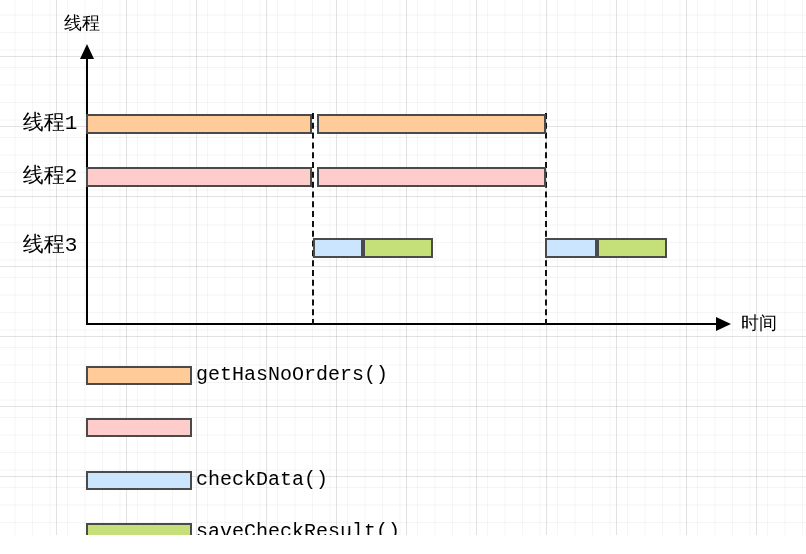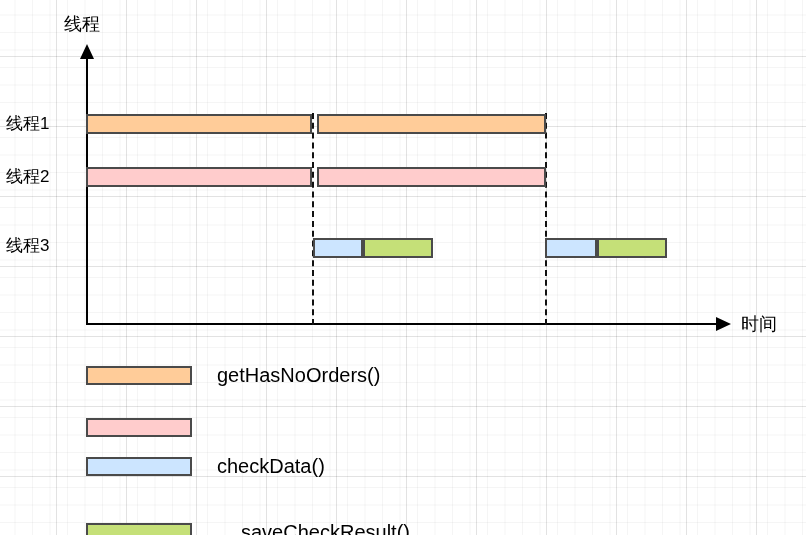--- a/index.html
+++ b/index.html
@@ -12,20 +12,21 @@
     width:806px;height:535px;
     overflow:hidden;
     background-color:#ffffff;
     background-image:
       linear-gradient(to right, rgba(0,0,0,0.115) 1px, transparent 1px),
       linear-gradient(to bottom, rgba(0,0,0,0.115) 1px, transparent 1px),
       linear-gradient(to right, rgba(0,0,0,0.038) 1px, transparent 1px),
       linear-gradient(to bottom, rgba(0,0,0,0.038) 1px, transparent 1px);
     background-size:70px 70px, 70px 70px, 17.5px 17.5px, 17.5px 17.5px;
     background-position:-14px -14px,-14px -14px,-3px -3px,-3px -3px;
+    font-family:Liberation Mono, monospace;
   }
   .axis-line-y{
     position:absolute;left:86px;top:52px;width:2px;height:273px;
     background:#000;
   }
   .axis-line-x{
     position:absolute;left:86px;top:323px;width:632px;height:2px;
     background:#000;
   }
   .arrow-up{
@@ -37,22 +38,22 @@
     position:absolute;left:716px;top:317px;width:0;height:0;
     border-top:7px solid transparent;border-bottom:7px solid transparent;
     border-left:15px solid #000;
   }
   .axis-label{
     position:absolute;color:#000;font-size:18px;line-height:20px;white-space:nowrap;
   }
   .axis-label.y{left:64px;top:14px;}
   .axis-label.x{left:741px;top:314px;text-align:center;}
   .row-label{
-    position:absolute;left:6px;width:72px;text-align:left;
-    color:#000;font-size:17px;line-height:20px;white-space:nowrap;
+    position:absolute;left:14px;width:72px;text-align:center;
+    color:#000;font-size:21px;line-height:20px;white-space:nowrap;
   }
   .row-label.r0{top:114px;}
   .row-label.r1{top:167px;}
   .row-label.r2{top:236px;}
   .bar{
     position:absolute;height:20px;
     border:2px solid #4a4a4a;box-sizing:border-box;
     z-index:2;
   }
   .divider{
@@ -61,21 +62,21 @@
     z-index:1;
   }
   .legend-row{
     position:absolute;left:86px;display:flex;align-items:center;
   }
   .legend-swatch{
     width:106px;height:19px;border:2px solid #4a4a4a;box-sizing:border-box;
     flex:0 0 auto;
   }
   .legend-label{
-    margin-left:25px;color:#000;font-size:20px;line-height:22px;white-space:nowrap;
+    margin-left:4px;color:#000;font-size:20px;line-height:22px;white-space:nowrap;
   }
 </style>
 </head>
 <body>
 
 <div id="stage">
 
   <div class="axis-line-y"></div>
   <div class="arrow-up"></div>
   <div class="axis-line-x"></div>
@@ -99,23 +100,23 @@
       <div class="bar" style="left: 363px; top: 238px; width: 70px; background: rgb(197, 224, 120);"></div>
       <div class="bar" style="left: 545px; top: 238px; width: 52px; background: rgb(204, 229, 255);"></div>
       <div class="bar" style="left: 597px; top: 238px; width: 70px; background: rgb(197, 224, 120);"></div>
       <div class="legend-row" style="top: 364px;">
         <div class="legend-swatch" style="background: rgb(255, 204, 153);"></div>
         <span class="legend-label">getHasNoOrders()</span>
       </div>
       <div class="legend-row" style="top: 418px;">
         <div class="legend-swatch" style="background: rgb(255, 204, 204);"></div>
       </div>
-      <div class="legend-row" style="top: 455px;">
+      <div class="legend-row" style="top: 469px;">
         <div class="legend-swatch" style="background: rgb(204, 229, 255);"></div>
         <span class="legend-label">checkData()</span>
       </div>
-      <div class="legend-row" style="top: 521px; gap: 24px;">
+      <div class="legend-row" style="top: 521px;">
         <div class="legend-swatch" style="background: rgb(197, 224, 120);"></div>
         <span class="legend-label">saveCheckResult()</span>
       </div>
     </div>
 
 </div>
 
 </body></html>

